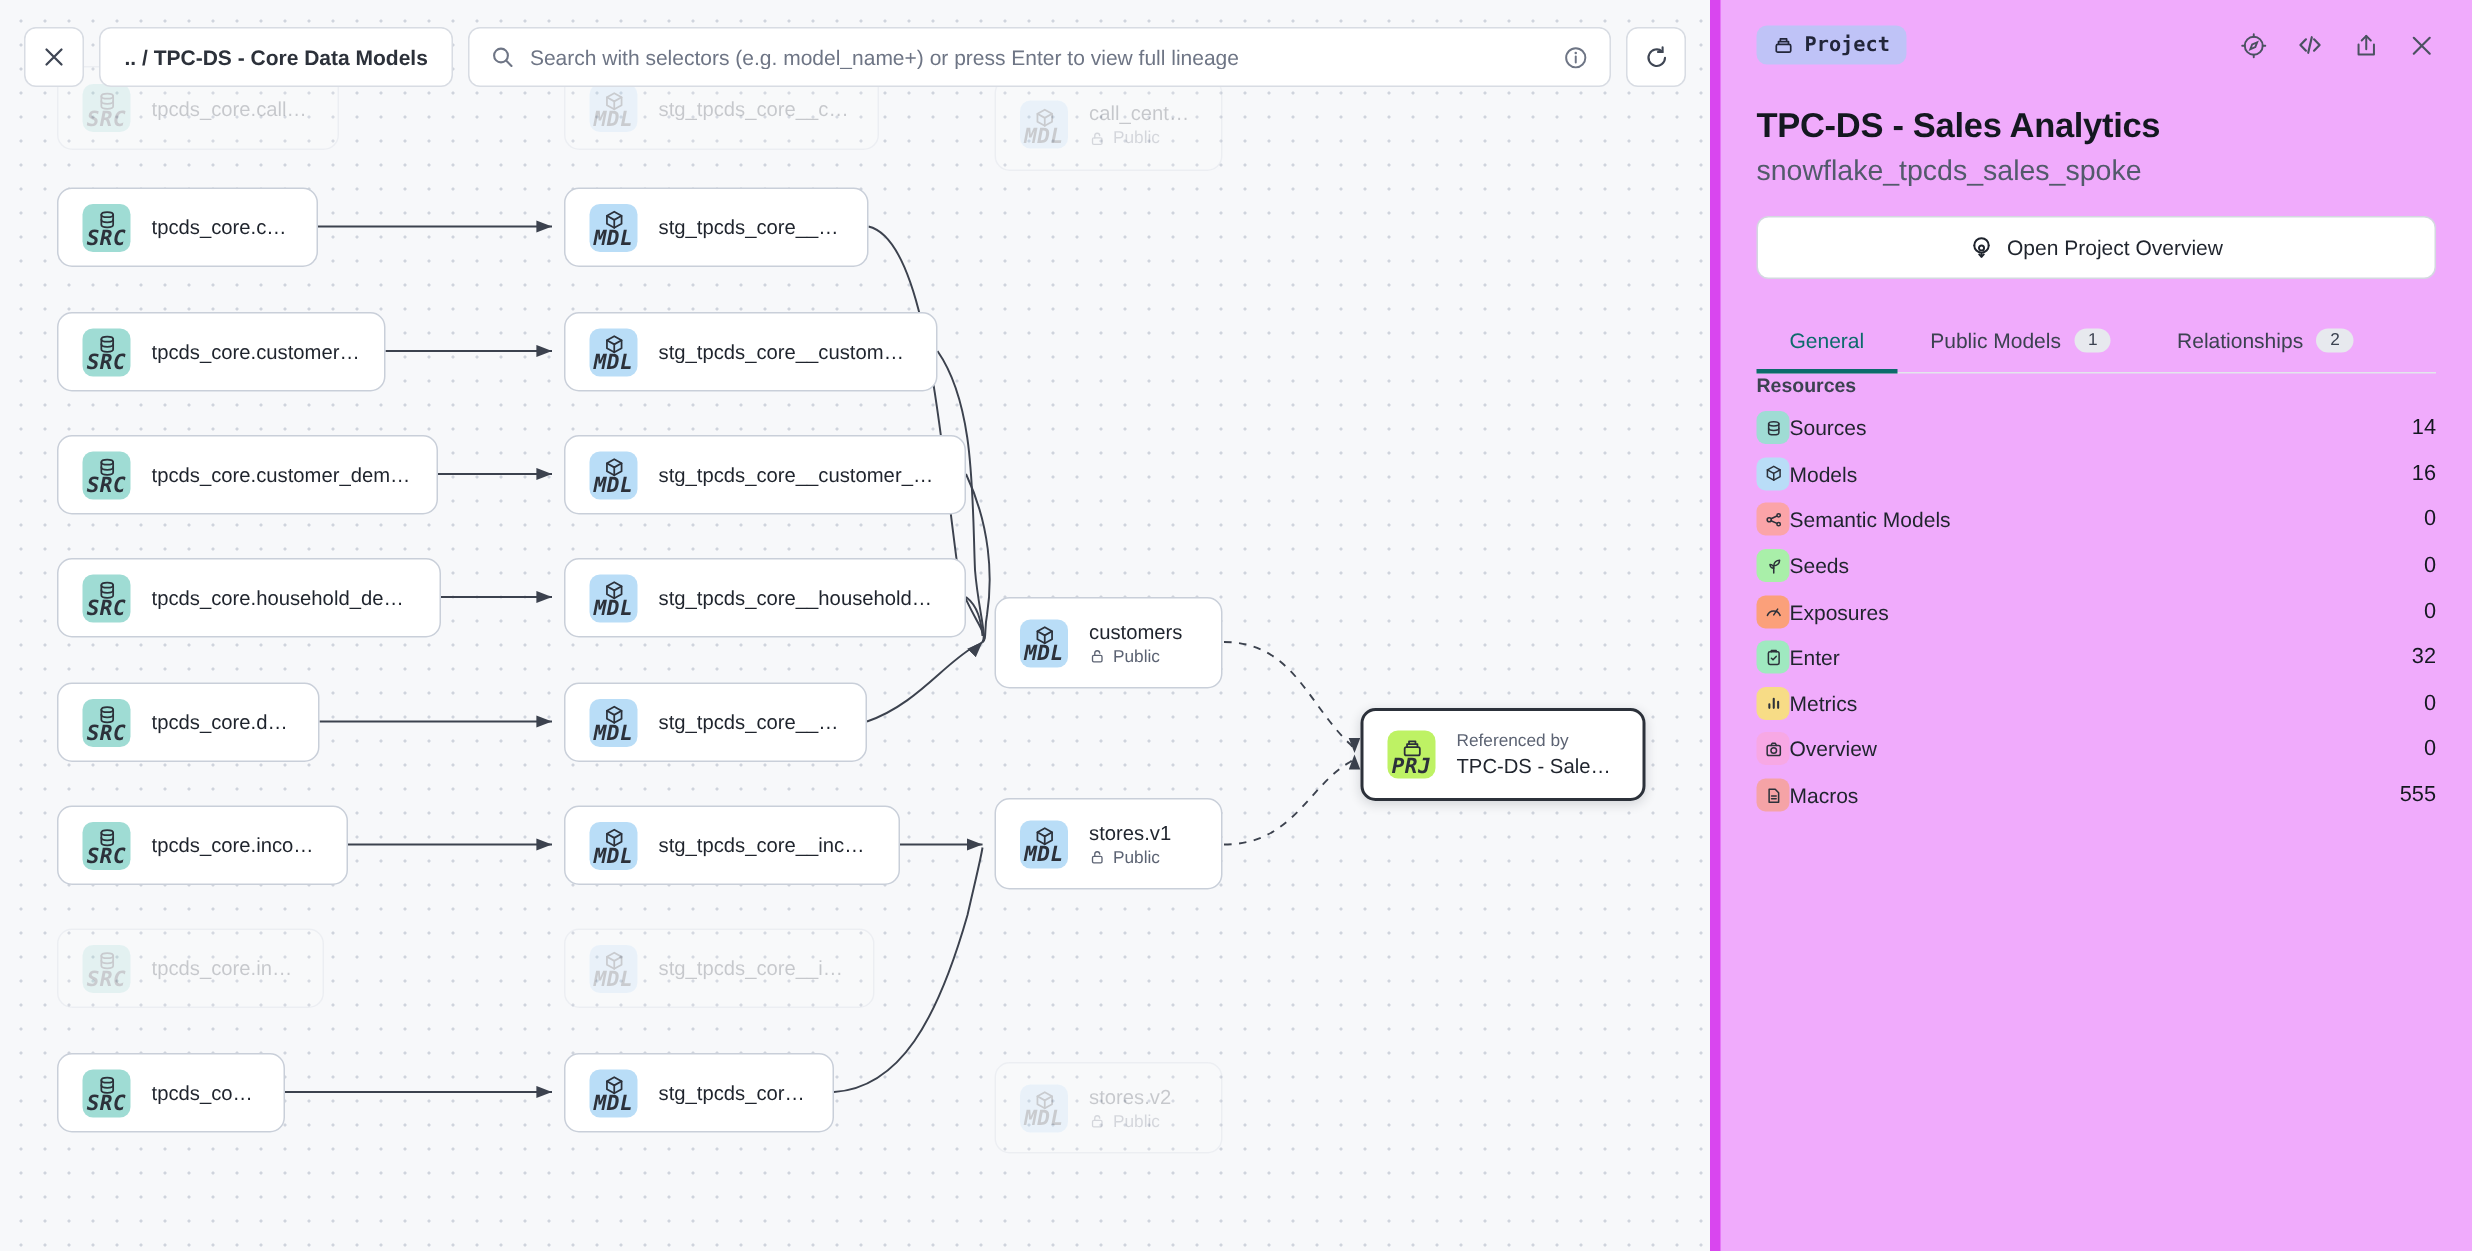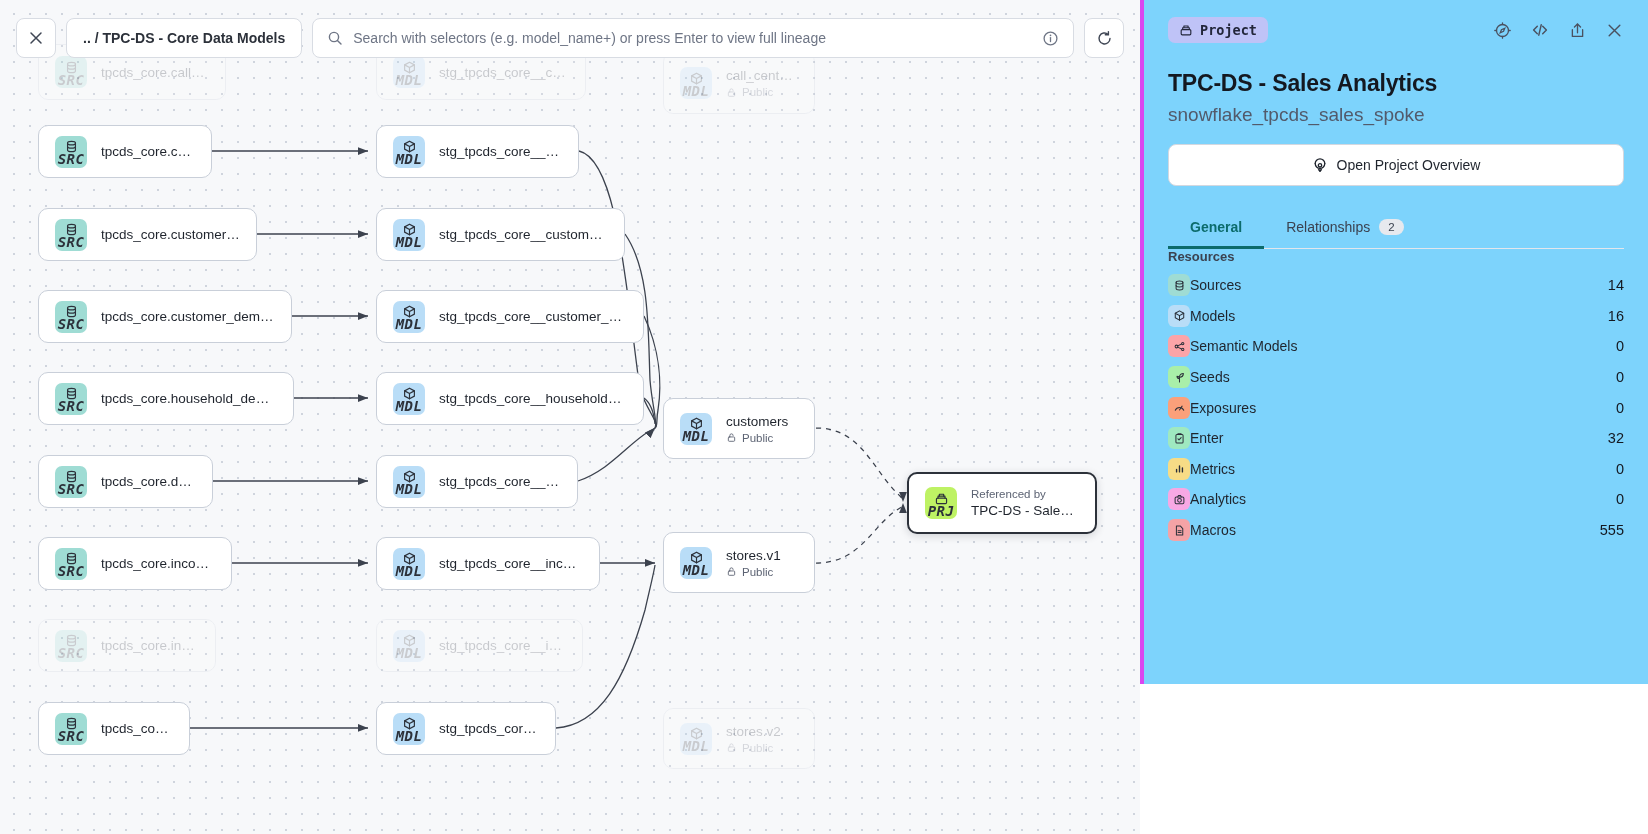--- a/index.html
+++ b/index.html
@@ -125,23 +125,23 @@
   svg.edges {
     position: absolute; inset: 0;
     width: 1140px; height: 834px;
     z-index: 10;
     pointer-events: none;
   }
 
   
   .panel {
     position: relative;
-    width: 508px; height: 684px;
-    background: #7dd3fc;
-    border-left: 4px solid #d946ef;
+    width: 508px; height: 834px;
+    background: #f0abfc;
+    border-left: 7px solid #d946ef;
     padding: 0 24px;
   }
   .panel-top {
     display: flex; align-items: center; justify-content: space-between;
     height: 60px;
   }
   .chip {
     display: inline-flex; align-items: center; gap: 7px;
     background: #bfc3f7;
     color: #22263a;
@@ -172,21 +172,21 @@
     border-bottom: 1px solid #e3e6ec;
   }
   .tab {
     display: flex; align-items: center; gap: 9px;
     padding: 9px 22px 11px 22px;
     font-size: 14px; color: #3b4250;
     cursor: pointer;
     border-bottom: 3px solid transparent;
     margin-bottom: -1px;
   }
-  .tab.active { color: #0c6b6b; font-weight: 700; border-bottom-color: #0c6b6b; }
+  .tab.active { color: #0c6b6b; font-weight: 400; border-bottom-color: #0c6b6b; }
   .tab .cnt {
     background: #e7e9ee; color: #3b4250;
     border-radius: 999px;
     font-size: 11.5px;
     padding: 2px 9px;
     font-weight: 400;
   }
   .section-title {
     font-size: 13px; font-weight: 700; color: #3b4250;
     margin-bottom: 6px;
@@ -665,20 +665,24 @@
         </svg>
       </span>
       <span>Open Project Overview</span>
     </div>
 
     <div class="tabs" id="tabs">
         <div class="tab active">
           <span>General</span>
         </div>
         <div class="tab">
+          <span>Public Models</span>
+          <span class="cnt">1</span>
+        </div>
+        <div class="tab">
           <span>Relationships</span>
           <span class="cnt">2</span>
         </div>
       </div>
 
     <div class="section-title">Resources</div>
     <div id="res-list">
         <div class="res-row">
           <span class="res-ic" style="background: rgb(159, 220, 212);">
             <svg width="13" height="13" viewBox="0 0 16 16" fill="none" stroke="#2c313a" stroke-width="1.25" stroke-linecap="round" stroke-linejoin="round">
@@ -754,21 +758,21 @@
           <span class="res-val">0</span>
         </div>
         <div class="res-row">
           <span class="res-ic" style="background: rgb(247, 168, 228);">
             <svg width="13" height="13" viewBox="0 0 16 16" fill="none" stroke="#2c313a" stroke-width="1.25" stroke-linecap="round" stroke-linejoin="round">
               <rect x="2.6" y="4.9" width="10.8" height="8.2" rx="1.5"></rect>
               <circle cx="8" cy="9" r="2.3"></circle>
               <path d="M5.8 4.9 L6.7 3.1 h2.6 l0.9 1.8"></path>
             </svg>
           </span>
-          <span class="res-name">Analytics</span>
+          <span class="res-name">Overview</span>
           <span class="res-val">0</span>
         </div>
         <div class="res-row">
           <span class="res-ic" style="background: rgb(245, 163, 166);">
             <svg width="13" height="13" viewBox="0 0 16 16" fill="none" stroke="#2c313a" stroke-width="1.25" stroke-linecap="round" stroke-linejoin="round">
               <path d="M4.2 2.6 h5 L12 5.6 V13.4 H4.2 Z"></path>
               <path d="M6.2 8.2 H10 M6.2 10.4 H10"></path>
             </svg>
           </span>
           <span class="res-name">Macros</span>

